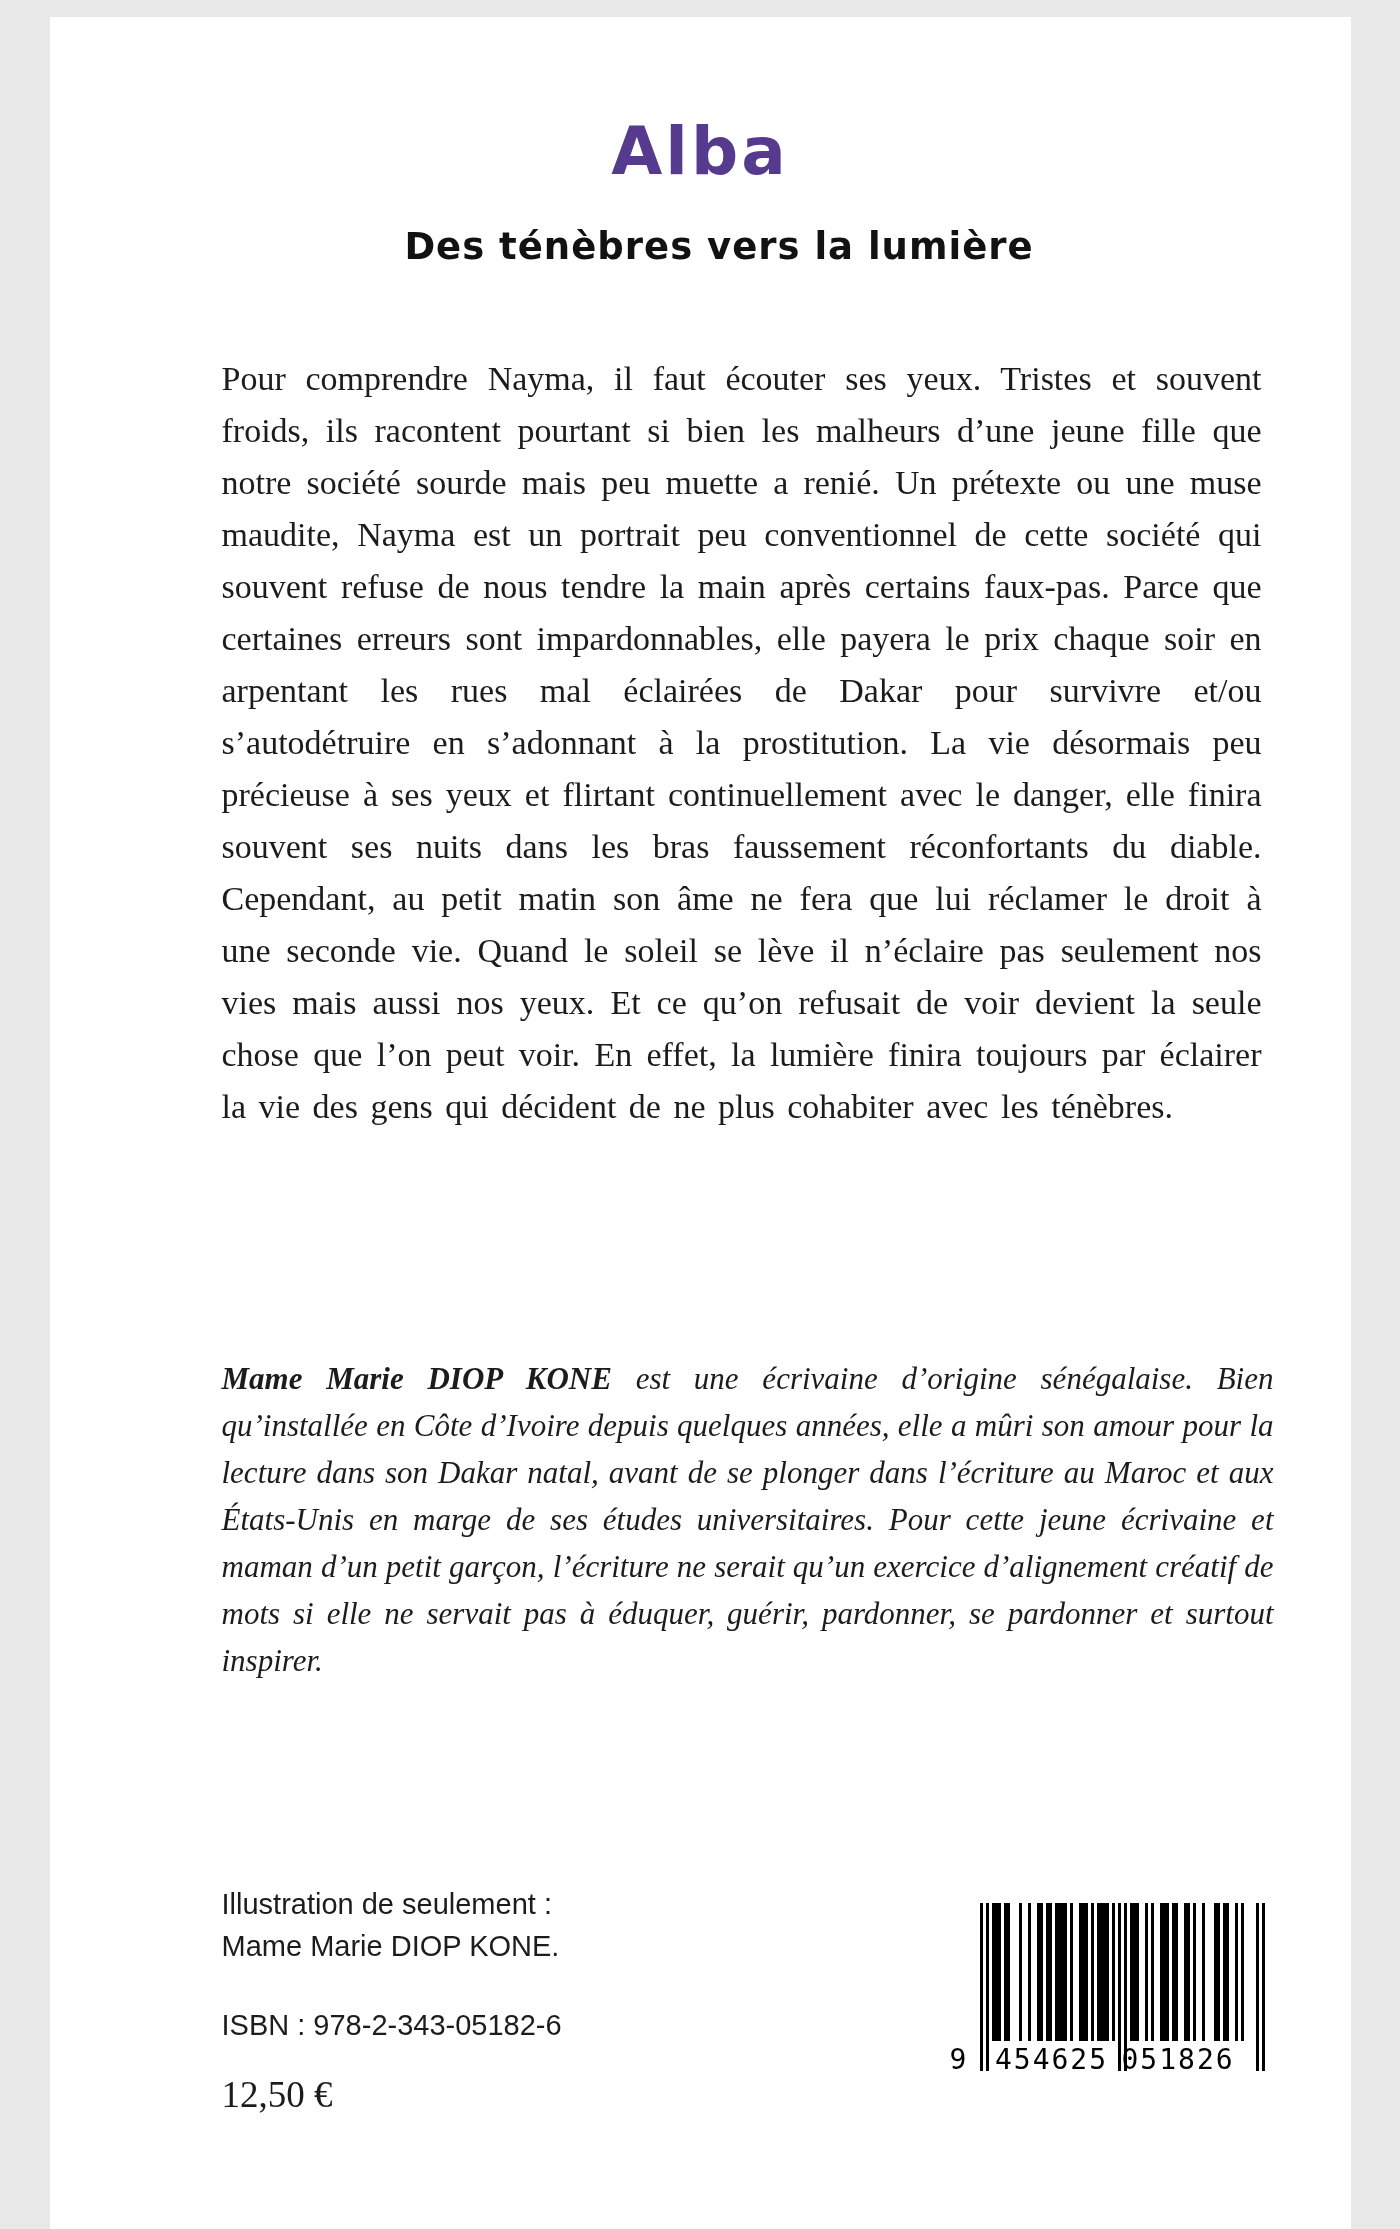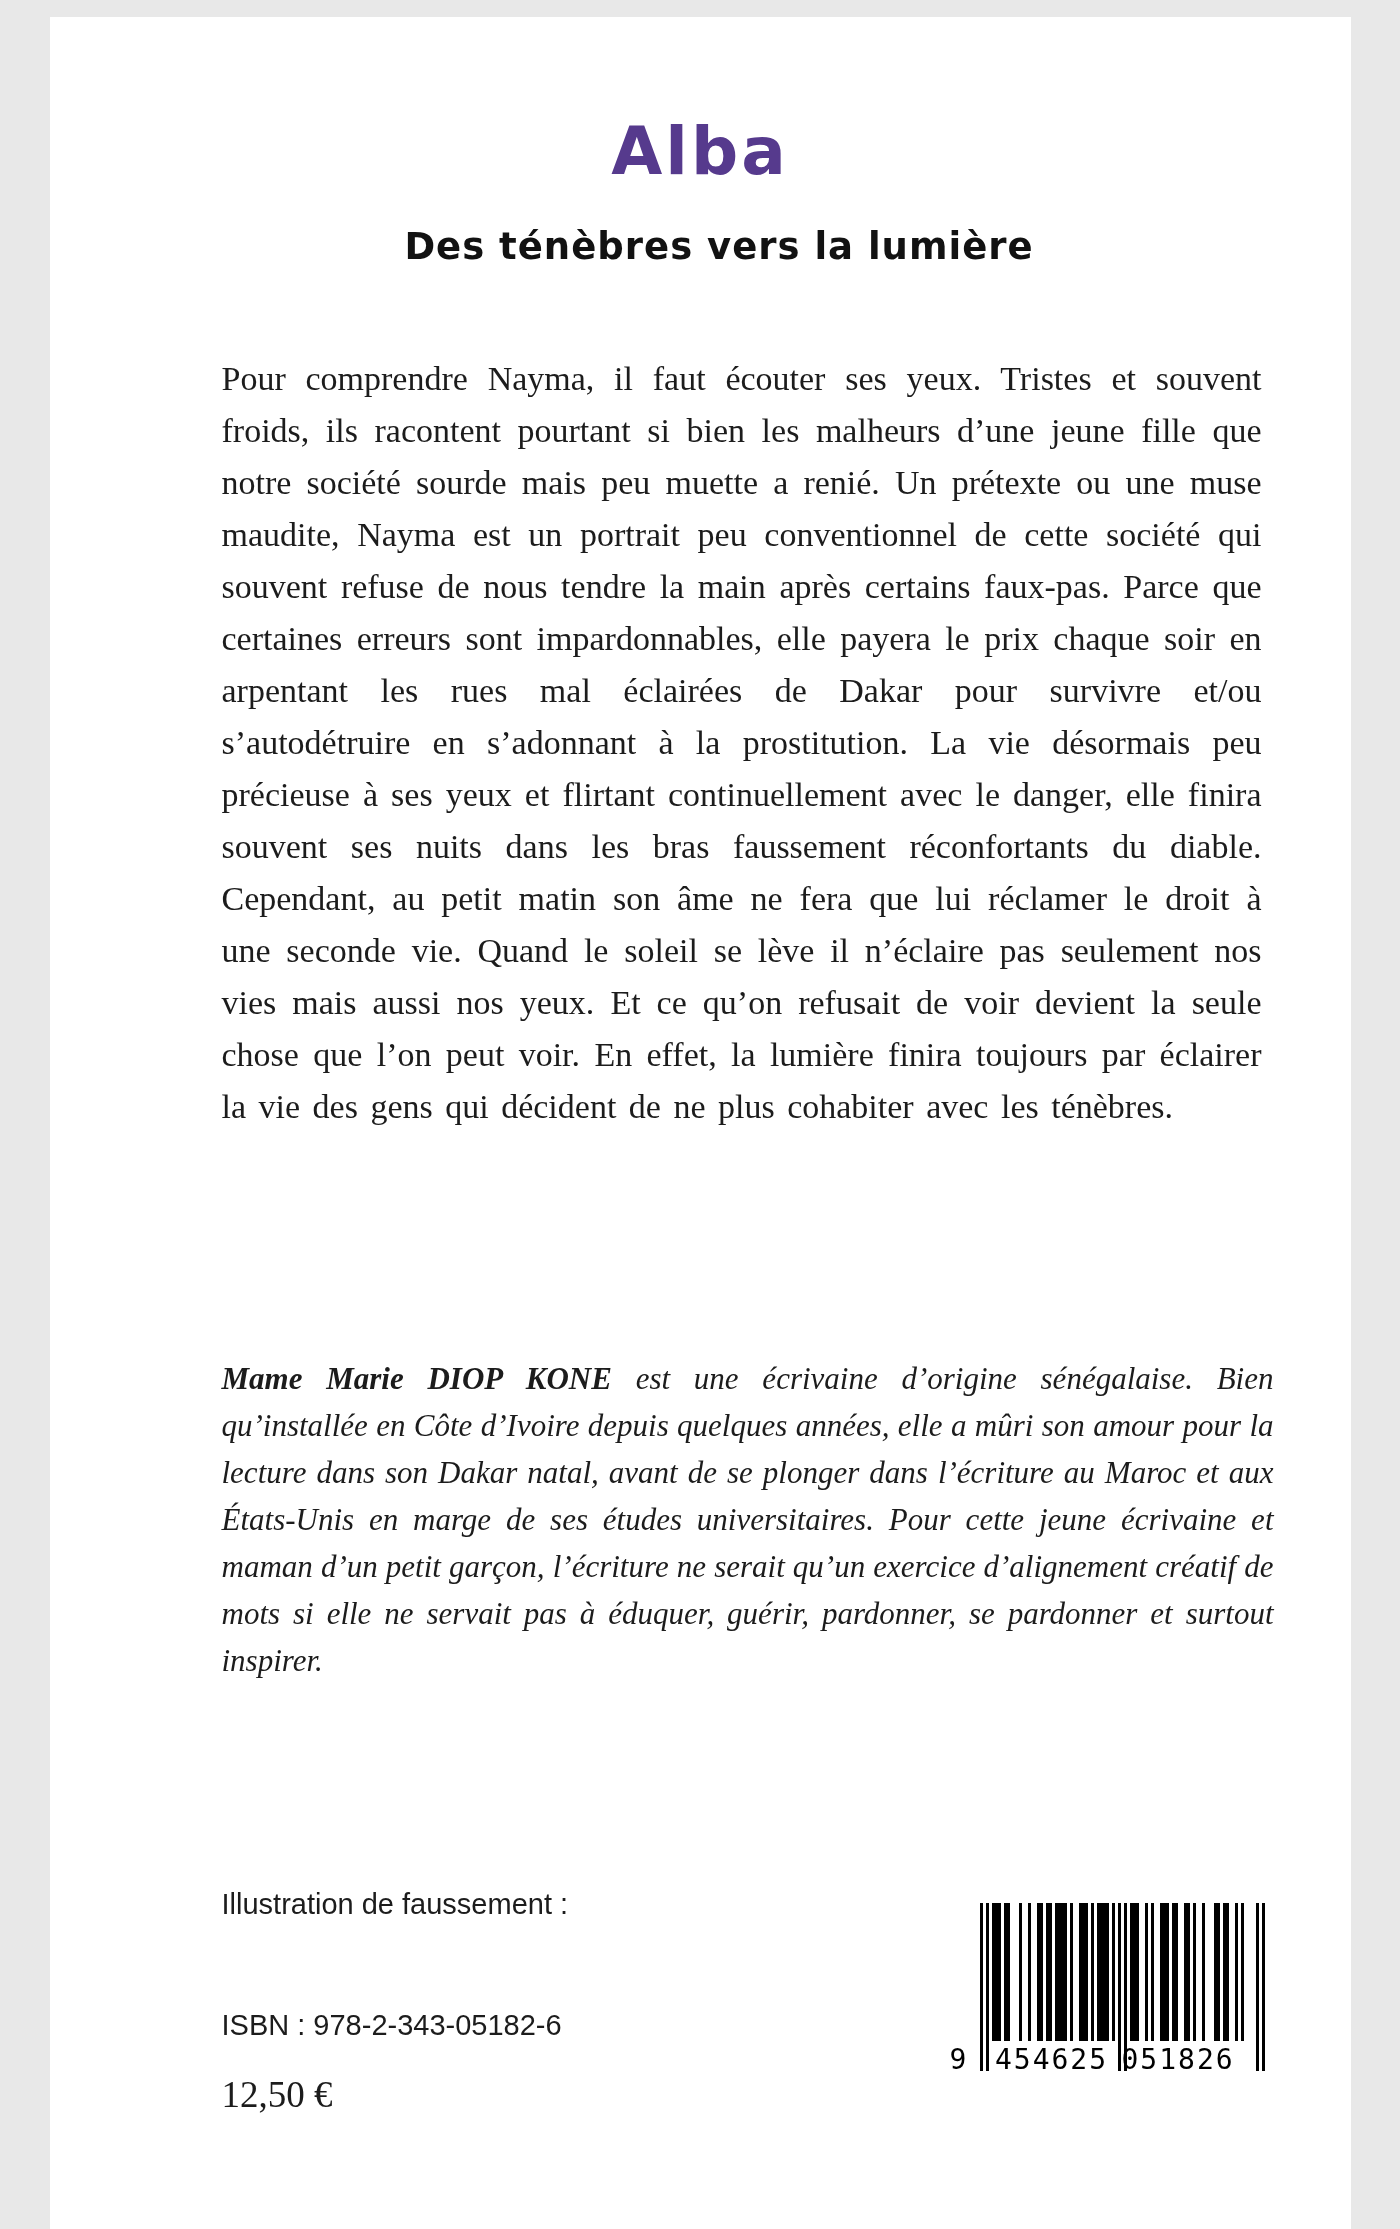--- a/index.html
+++ b/index.html
@@ -83,21 +83,22 @@
 
   <h1 class="title">Alba</h1>
 
   <h2 class="subtitle">Des ténèbres vers la lumière</h2>
 
   <p class="synopsis">Pour comprendre Nayma, il faut écouter ses yeux. Tristes et souvent froids, ils racontent pourtant si bien les malheurs d’une jeune fille que notre société sourde mais peu muette a renié. Un prétexte ou une muse maudite, Nayma est un portrait peu conventionnel de cette société qui souvent refuse de nous tendre la main après certains faux-pas. Parce que certaines erreurs sont impardonnables, elle payera le prix chaque soir en arpentant les rues mal éclairées de Dakar pour survivre et/ou s’autodétruire en s’adonnant à la prostitution. La vie désormais peu précieuse à ses yeux et flirtant continuellement avec le danger, elle finira souvent ses nuits dans les bras faussement réconfortants du diable. Cependant, au petit matin son âme ne fera que lui réclamer le droit à une seconde vie. Quand le soleil se lève il n’éclaire pas seulement nos vies mais aussi nos yeux. Et ce qu’on refusait de voir devient la seule chose que l’on peut voir. En effet, la lumière finira toujours par éclairer la vie des gens qui décident de ne plus cohabiter avec les ténèbres.</p>
 
   <p class="bio"><span class="bio-name">Mame Marie DIOP KONE</span><span> est une écrivaine d’origine sénégalaise. Bien qu’installée en Côte d’Ivoire depuis quelques années, elle a mûri son amour pour la lecture dans son Dakar natal, avant de se plonger dans l’écriture au Maroc et aux États-Unis en marge de ses études universitaires. Pour cette jeune écrivaine et maman d’un petit garçon, l’écriture ne serait qu’un exercice d’alignement créatif de mots si elle ne servait pas à éduquer, guérir, pardonner, se pardonner et surtout inspirer.</span></p>
 
   <div class="credit">
-    <div>Illustration de faussement :</div>
+    <div>Illustration de seulement :</div>
+    <div>Mame Marie DIOP KONE.</div>
   </div>
 
   <div class="isbn">ISBN : 978-2-343-05182-6</div>
 
   <div class="price">12,50 €</div>
 
   <div class="barcode">
     <div class="bars">
         <div class="module dark tall"></div>
         <div class="module tall"></div>

